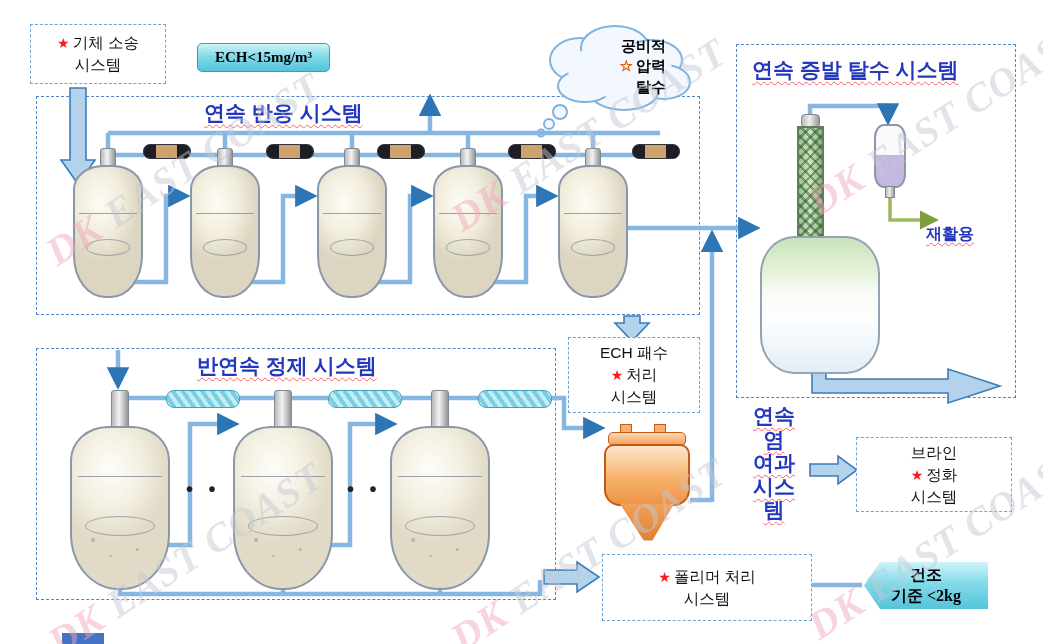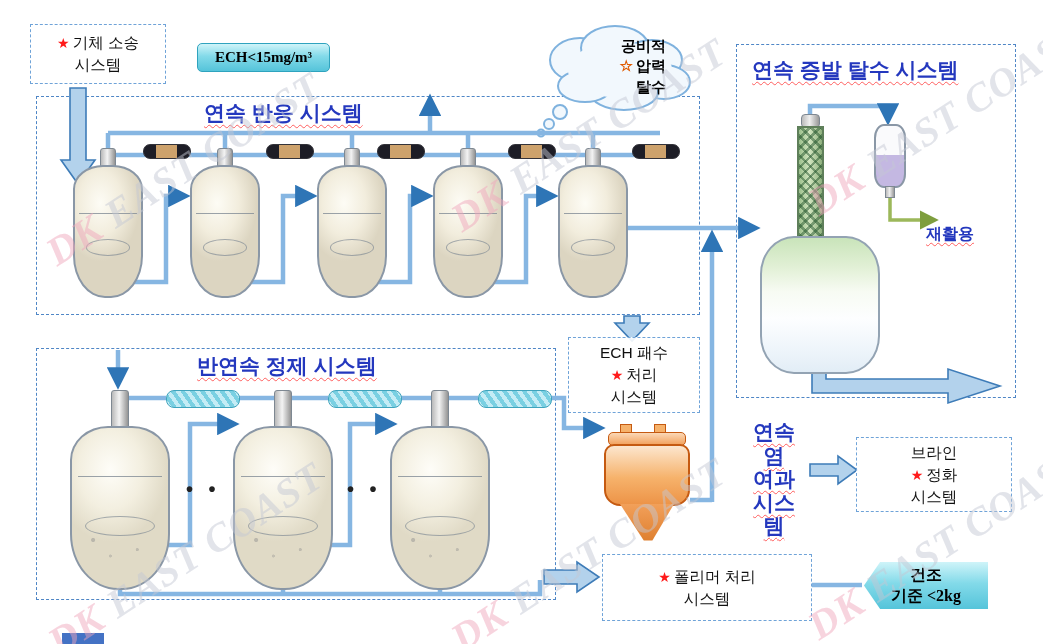--- a/index.html
+++ b/index.html
@@ -179,21 +179,21 @@
     </g>
   </svg>
 
   <div class="sysbox" style="left:36px;top:96px;width:664px;height:219px;"></div>
   <div class="sysbox" style="left:36px;top:348px;width:520px;height:252px;"></div>
   <div class="sysbox" style="left:736px;top:44px;width:280px;height:354px;"></div>
 
   <div class="title" style="left:204px;top:99px;">연속 반응 시스템</div>
   <div class="title" style="left:752px;top:56px;">연속 증발 탈수 시스템</div>
   <div class="title" style="left:197px;top:352px;">반연속 정제 시스템</div>
-  <div class="title vtitle" style="left:740px;top:420px;width:68px;white-space:pre-line;">연속
+  <div class="title vtitle" style="left:740px;top:404px;width:68px;white-space:pre-line;">연속
 염
 여과
 시스
 템</div>
   <div class="recycle" style="left:926px;top:224px;">재활용</div>
 
   <div class="callout" style="left:30px;top:24px;width:136px;height:60px;">
     <div class="c-line"><span class="star">★</span><span>기체 소송</span></div>
     <div class="c-line">시스템</div>
   </div>

